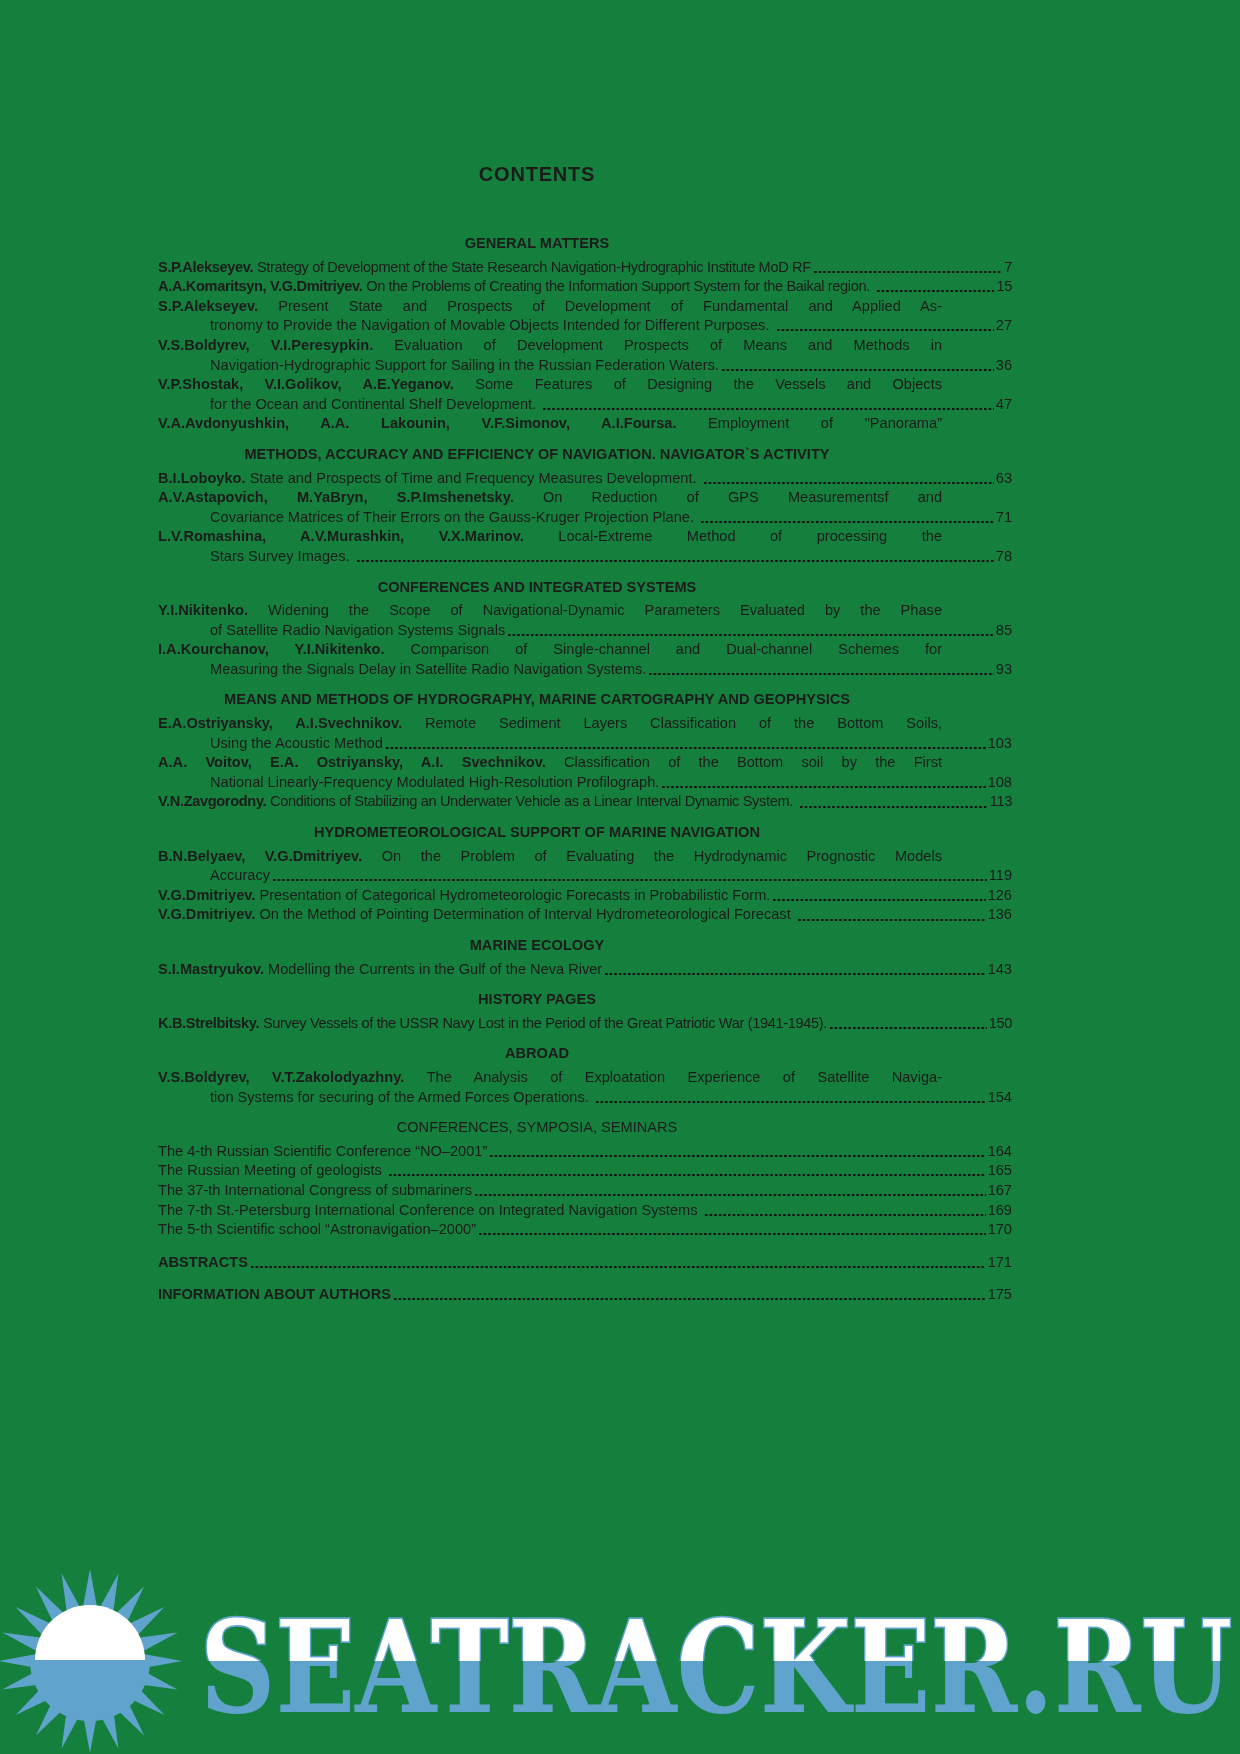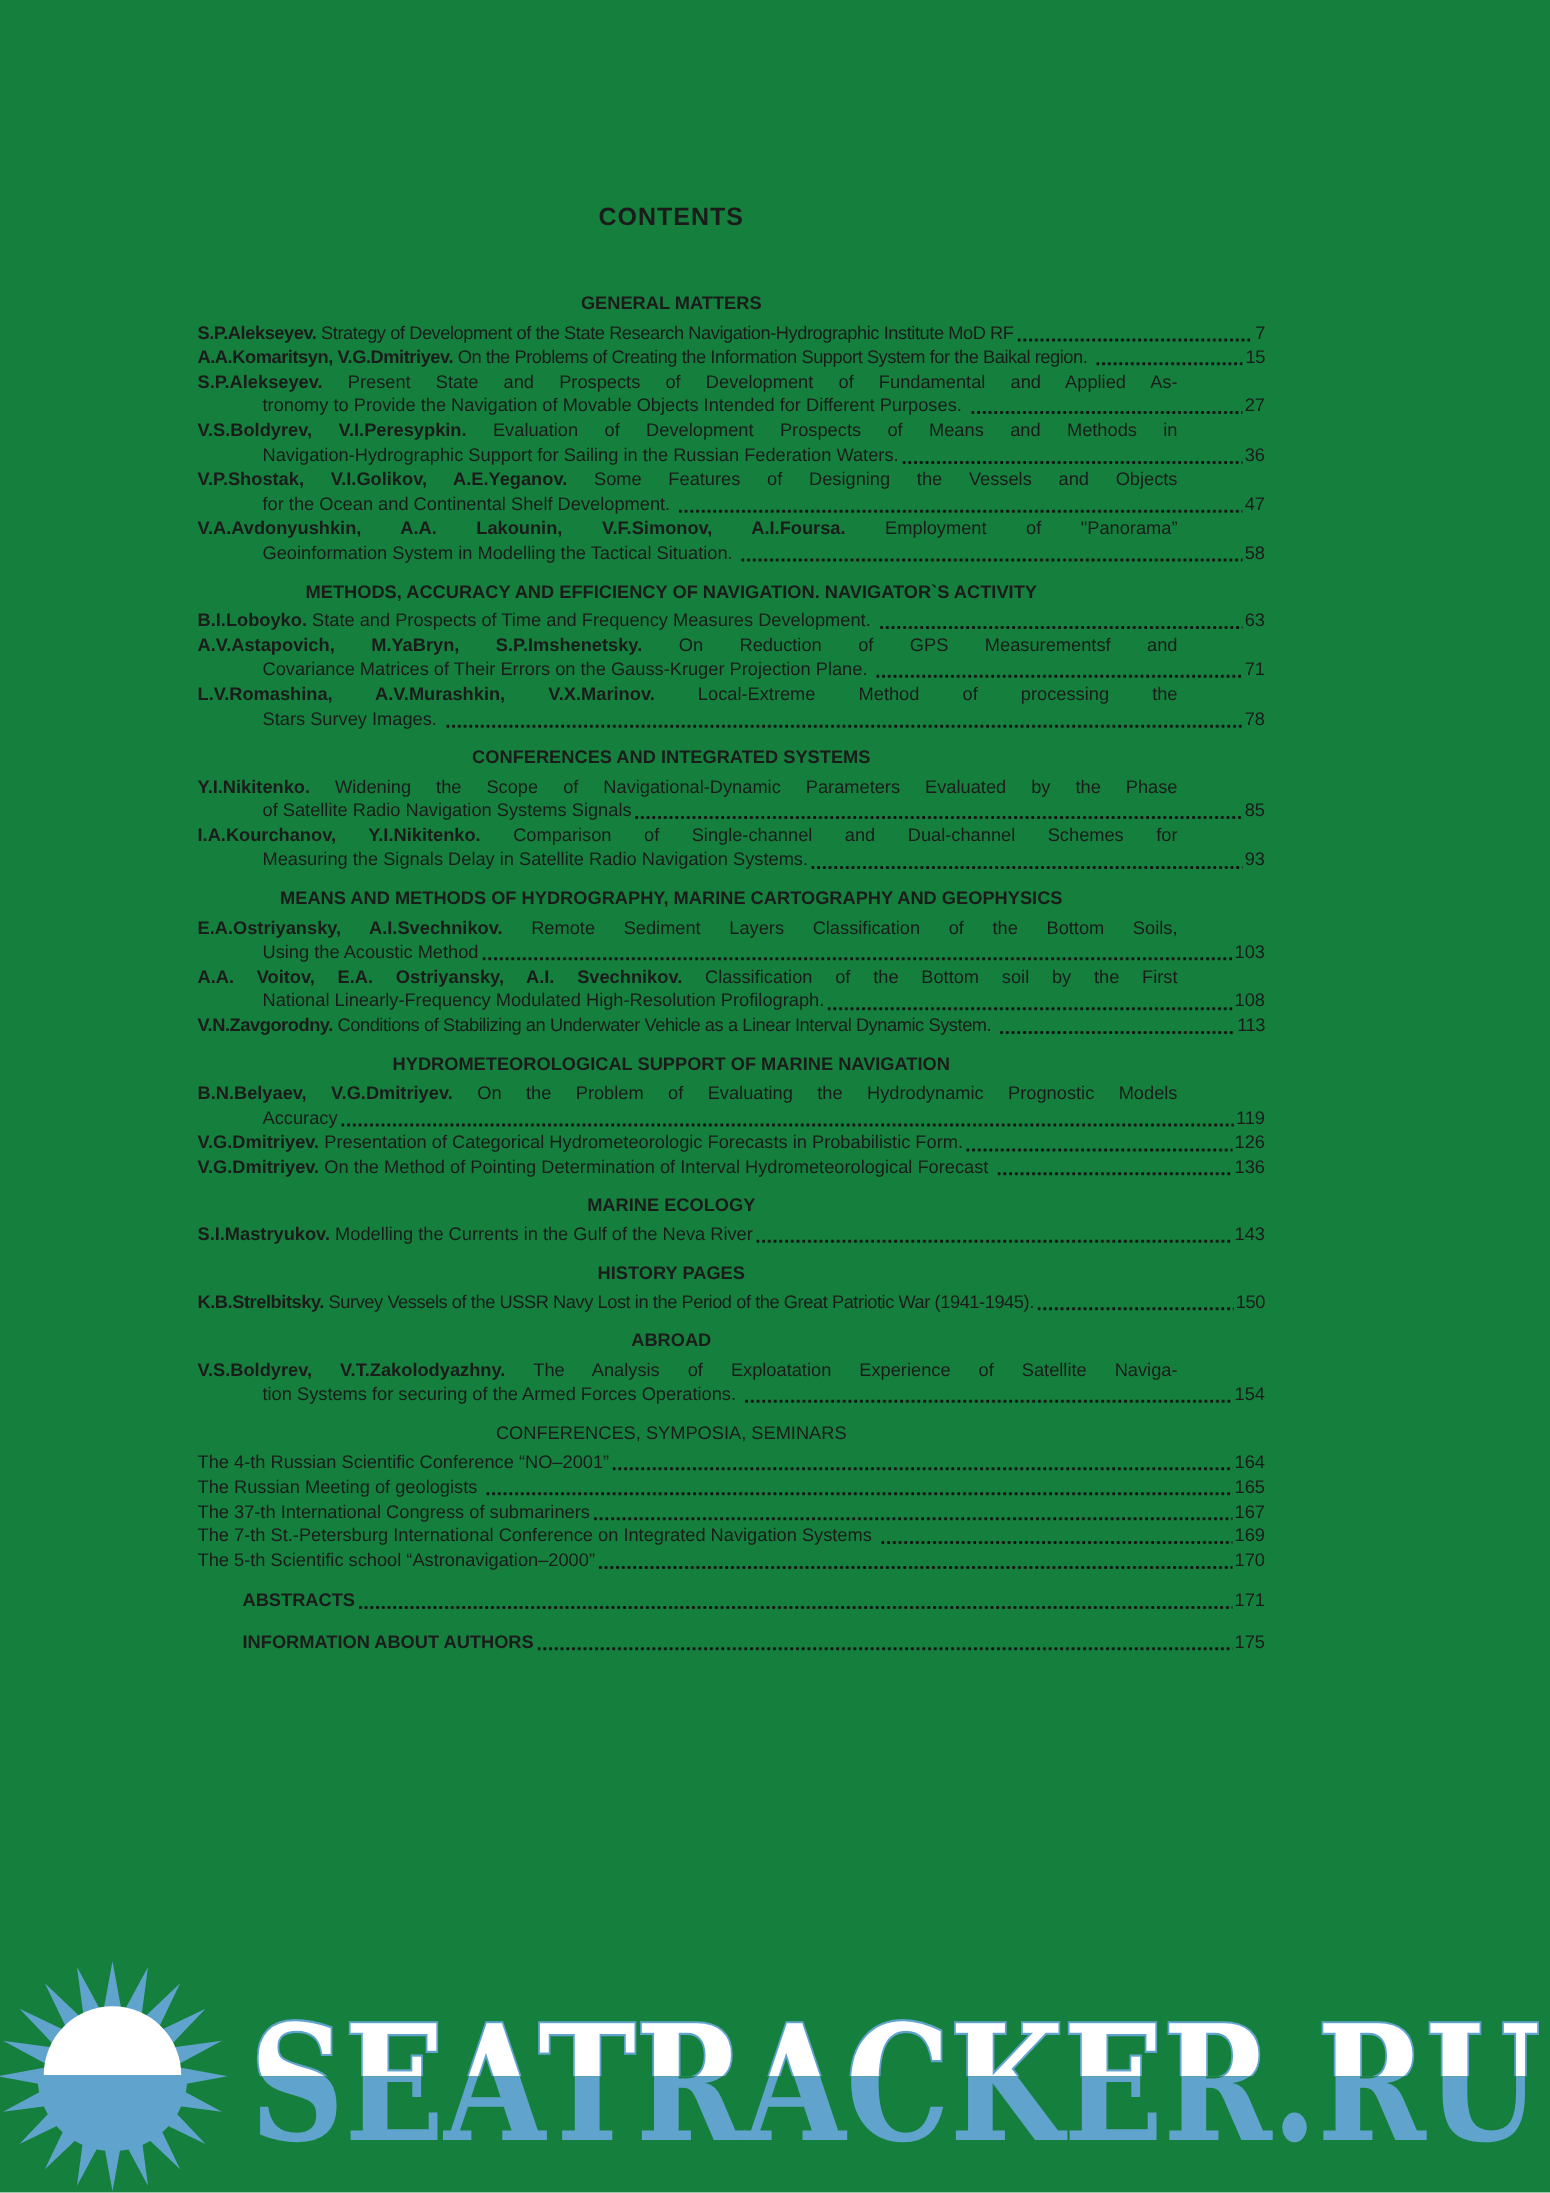--- a/index.html
+++ b/index.html
@@ -22,21 +22,21 @@
   .line.last b, .line.last .txt { white-space:pre; flex:0 0 auto; }
   .tight { letter-spacing:-0.35px; }
   .leader {
     flex:1 1 10px; min-width:10px; height:4px; align-self:flex-end;
     margin:0 2px 3.5px 3px;
     background-image:radial-gradient(circle at 1.3px 2px, #141414 1.05px, rgba(0,0,0,0) 1.5px);
     background-size:4.6px 4px; background-repeat:repeat-x; background-position:left bottom;
   }
   .pg { flex:0 0 auto; }
   .standalone { margin-top:13px; display:flex; align-items:baseline; line-height:19.6px; }
-  .standalone b { white-space:pre; flex:0 0 auto;margin-left:36px; }
+  .standalone b { white-space:pre; flex:0 0 auto; }
   .standalone .pg { font-weight:400; }
   .wm { position:absolute; left:0; bottom:0; }
 </style>
 </head>
 <body>
 
 <div class="page">
   <div class="toc">
     <div class="toc-title">CONTENTS</div>
     <div id="toc-body">
@@ -76,25 +76,20 @@
         <div class="entry">
           <div class="line justify"><b>V.P.Shostak, V.I.Golikov, A.E.Yeganov.&nbsp;</b><span class="txt">Some Features of Designing the Vessels and Objects</span></div>
           <div class="line last cont">
             <span class="txt">for the Ocean and Continental Shelf Development. </span>
             <span class="leader"></span>
             <span class="pg">47</span>
           </div>
         </div>
         <div class="entry">
           <div class="line justify"><b>V.A.Avdonyushkin, A.A. Lakounin, V.F.Simonov, A.I.Foursa.&nbsp;</b><span class="txt">Employment of "Panorama”</span></div>
-          <div class="line last cont">
-            <span class="txt">Geoinformation System in Modelling the Tactical Situation. </span>
-            <span class="leader"></span>
-            <span class="pg">58</span>
-          </div>
         </div>
         <div class="heading">METHODS, ACCURACY AND EFFICIENCY OF NAVIGATION. NAVIGATOR`S ACTIVITY</div>
         <div class="entry">
           <div class="line last">
             <b>B.I.Loboyko.&nbsp;</b>
             <span class="txt">State and Prospects of Time and Frequency Measures Development. </span>
             <span class="leader"></span>
             <span class="pg">63</span>
           </div>
         </div>

